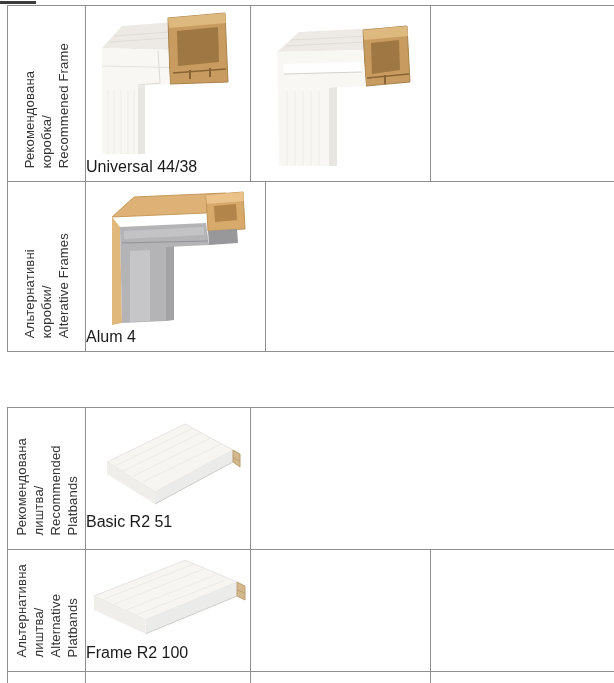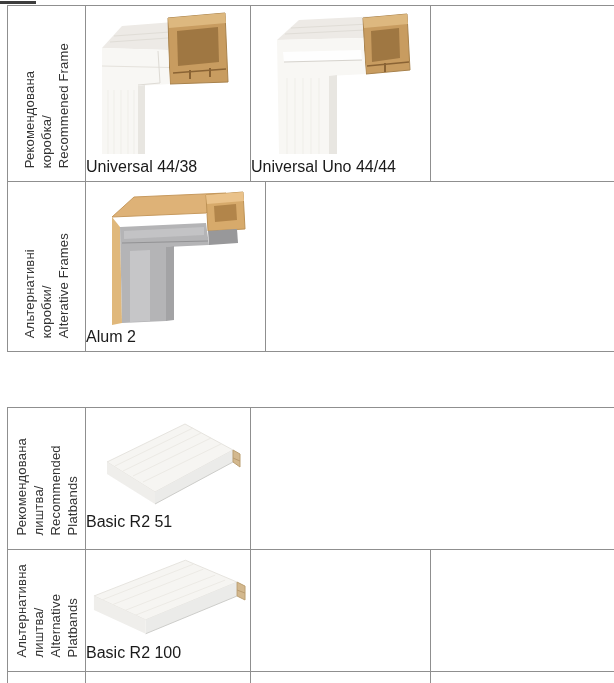--- a/index.html
+++ b/index.html
@@ -104,21 +104,20 @@
             <polygon points="110,23 138,20 139,50 111,54" fill="#9f7742"></polygon>
             <path d="M106,58 L148,54" stroke="#8a6334" stroke-width="1.5" fill="none"></path>
             <path d="M124,55 L124,64" stroke="#8a6334" stroke-width="2" fill="none"></path>
             <polygon points="16,32 102,30 105,66 68,68 68,146 18,146" fill="#f8f7f4"></polygon>
             <path d="M26,70 L26,146 M34,70 L34,146 M42,70 L42,146 M50,70 L50,146 M58,70 L58,146" stroke="#efeee9" fill="none"></path>
             <polygon points="22,44 100,42 101,52 23,54" fill="#fefefe"></polygon>
             <path d="M23,54 L101,52" stroke="#d6d3cd" fill="none"></path>
             <polygon points="68,68 76,67 76,146 68,146" fill="#e8e6e1"></polygon>
           </svg>
         </div>
-        <div class="caption">Universal Uno 44/44</div>
       </div>
       <div class="cell cell-c"></div>
     </div>
 
     <div class="row h-r2">
       <div class="cell cell-label">
         <div class="vtext">Альтернативні
 коробки/
 Alterative Frames</div>
       </div>
@@ -131,21 +130,21 @@
             <polygon points="118,21 140,19 141,35 119,37" fill="#b2854a"></polygon>
             <polygon points="112,46 141,44 142,58 113,60" fill="#98989a"></polygon>
             <polygon points="16,32 24,42 26,138 16,140" fill="#e0b87b"></polygon>
             <polygon points="24,42 110,38 113,60 70,62 70,136 26,138" fill="#b4b4b6"></polygon>
             <polygon points="28,46 108,42 108,50 28,54" fill="#c3c3c5"></polygon>
             <path d="M26,58 L112,56" stroke="#929294" fill="none"></path>
             <polygon points="34,66 54,65 54,136 34,137" fill="#c6c6c8"></polygon>
             <polygon points="70,62 78,61 78,135 70,136" fill="#a3a3a5"></polygon>
           </svg>
         </div>
-        <div class="caption">Alum 2</div>
+        <div class="caption">Alum 4</div>
       </div>
       <div class="cell cell-c"></div>
     </div>
   </div>
 
   <div class="tbl tbl-platbands">
 
     <div class="row h-r3">
       <div class="cell cell-label">
         <div class="vtext">Рекомендована
@@ -182,21 +181,21 @@
           <svg width="165" height="86" viewBox="0 0 165 86">
             <polygon points="8,42 100,6 152,28 60,66" fill="#f6f5f2" stroke="#e6e4df"></polygon>
             <path d="M16,46 L108,10 M26,51 L118,15 M38,57 L130,21 M48,62 L140,26" stroke="#eceae5" fill="none"></path>
             <polygon points="60,66 152,28 152,42 60,80" fill="#ebebe9"></polygon>
             <path d="M60,80 L152,42" stroke="#cdcdca" fill="none"></path>
             <polygon points="8,42 60,66 60,80 8,56" fill="#efeeeb"></polygon>
             <polygon points="152,28 160,32 160,46 152,42" fill="#d3b88e" stroke="#bb9f72"></polygon>
             <path d="M152,36 L160,39" stroke="#b89a6e" fill="none"></path>
           </svg>
         </div>
-        <div class="caption">Basic R2 100</div>
+        <div class="caption">Frame R2 100</div>
       </div>
       <div class="cell cell-b"></div>
       <div class="cell cell-c"></div>
     </div>
 
     <div class="row row-stub">
       <div class="cell cell-label"></div>
       <div class="cell cell-a"></div>
       <div class="cell cell-b"></div>
       <div class="cell cell-c"></div>

